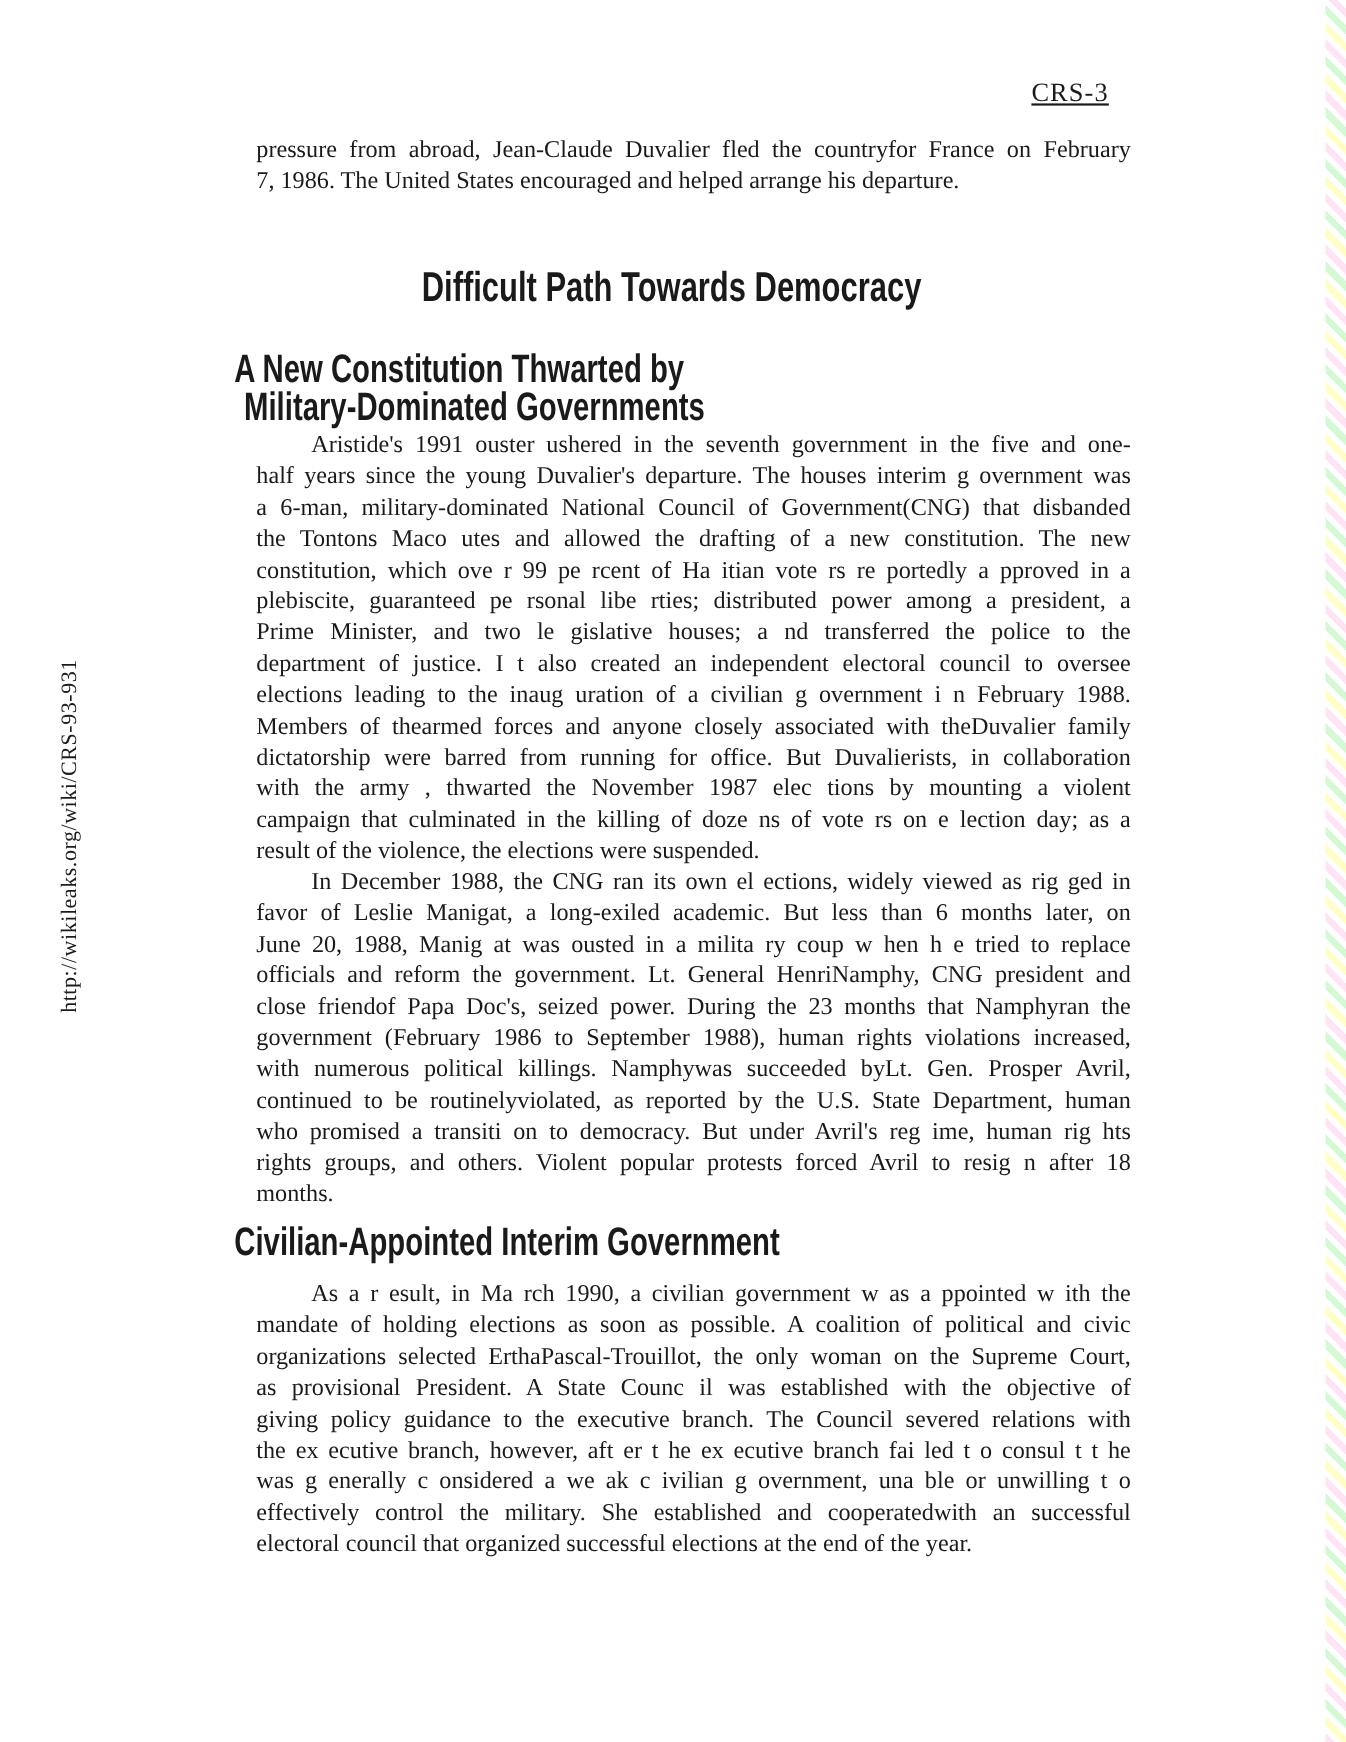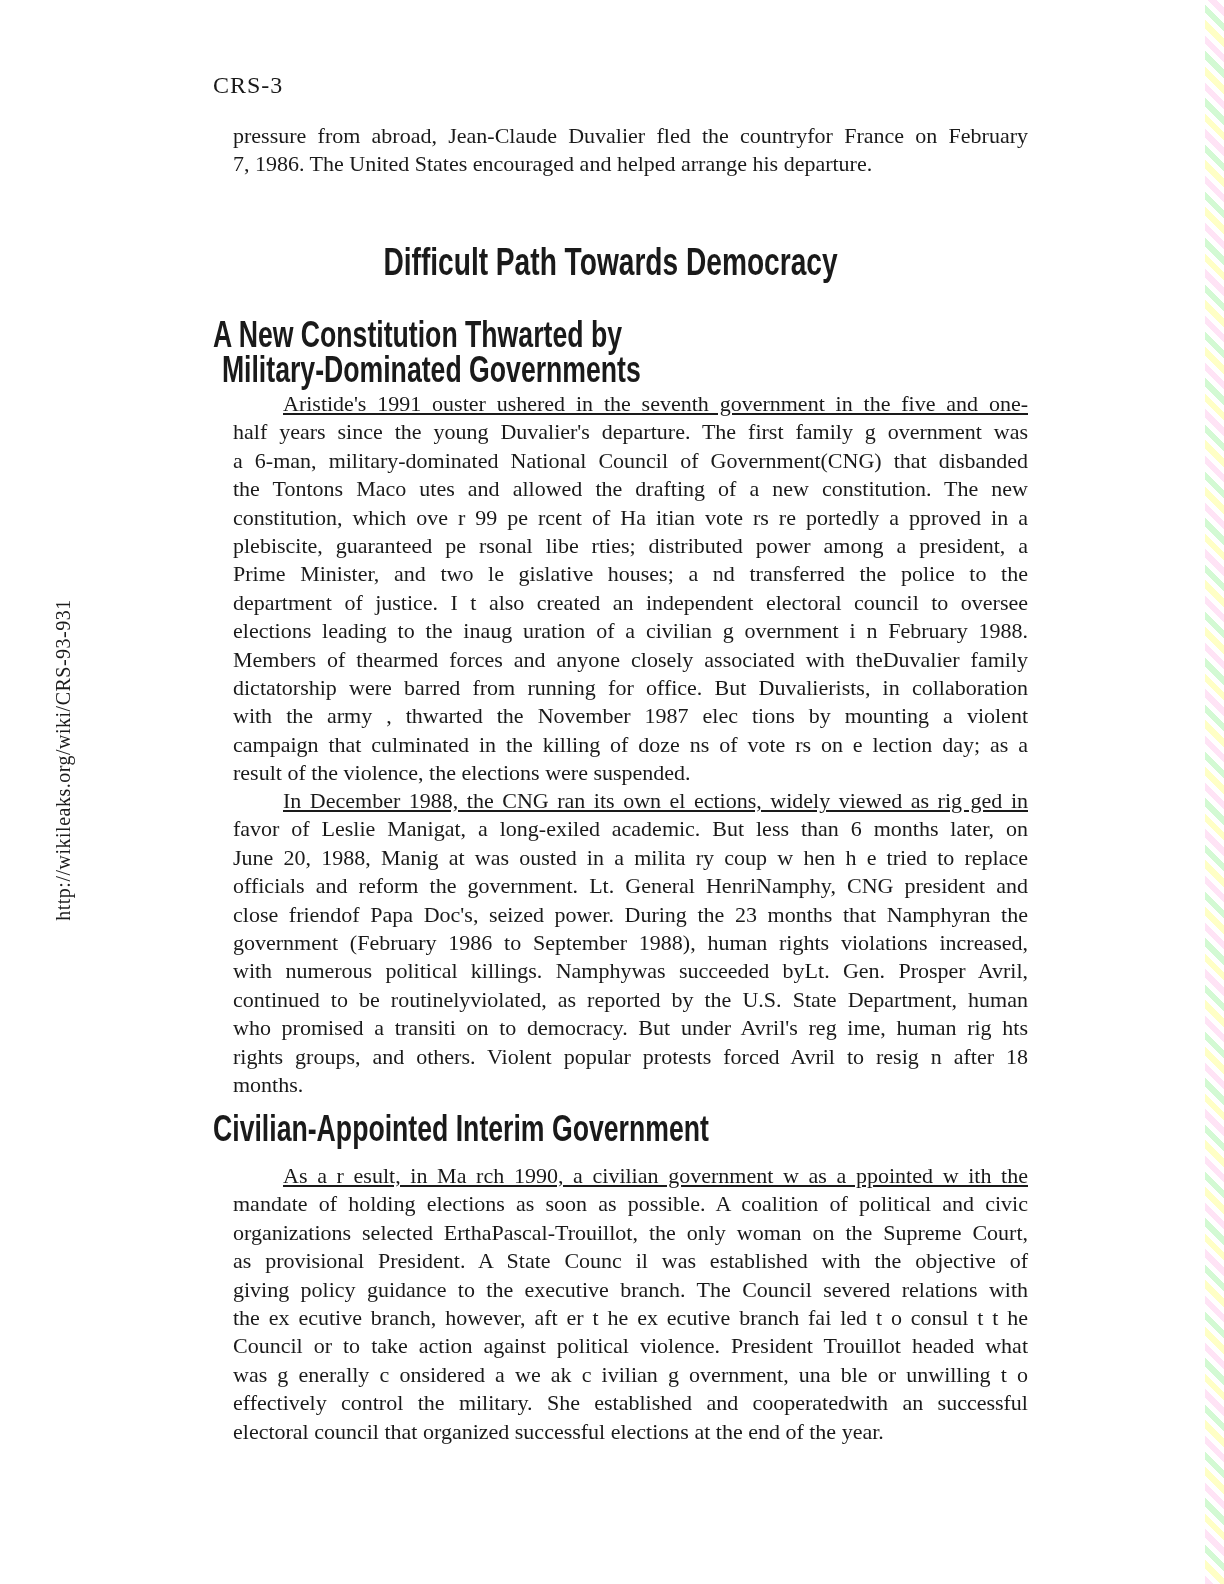--- a/index.html
+++ b/index.html
@@ -17,21 +17,21 @@
       rgba(175,245,175,0.55) 22px 28px, rgba(255,255,255,0) 28px 33px);
   }
   .watermark {
     position:absolute; left:-115px; top:747px; width:360px; height:26px;
     transform:rotate(-90deg); transform-origin:center;
     text-align:center; font-size:20px; letter-spacing:0.5px; color:#1c1c1c;
     white-space:nowrap;
   }
   .header {
     position:absolute; top:72px; left:213px; width:795px;
-    text-align:left; font-size:24px; letter-spacing:1px;
+    text-align:right; font-size:24px; letter-spacing:1px;text-decoration:underline;
   }
   .title {
     position:absolute; top:241px; left:213px; width:795px; margin:0;
     font-family:"Liberation Sans", sans-serif; font-weight:bold;
     font-size:38px; text-align:center; white-space:nowrap;
     transform:scaleX(0.74); transform-origin:50% 50%;
   }
   .h2 {
     position:absolute; left:213px; margin:0;
     font-family:"Liberation Sans", sans-serif; font-weight:bold;
@@ -43,21 +43,21 @@
   .h2b { top:1111px; }
   .para {
     position:absolute; left:213px; width:795px;
     font-size:22px; line-height:28.4px;margin-left:20px;
   }
   .bline {
     white-space:nowrap; height:28.4px;
     text-align:justify; text-align-last:justify;
   }
   .para .bline:last-child { text-align-last:left; }
-  .indent .bline:first-child { padding-left:50px;text-decoration:underline; }
+  .indent .bline:first-child { padding-left:50px; }
   .p0 { top:122px; }
   .p1 { top:390px; }
   .p2 { top:787px; }
   .p3 { top:1162px; }
 </style>
 </head>
 <body>
 
 <div class="page">
   <div class="edge-pattern"></div>
@@ -73,21 +73,21 @@
 
   <h1 class="title">Difficult Path Towards Democracy</h1>
 
   <h2 class="h2 h2a">
       <div class="h2line">A New Constitution Thwarted by</div>
       <div class="h2line">Military-Dominated Governments</div>
     </h2>
 
   <div class="para p1 indent">
       <div class="bline">Aristide's 1991 ouster ushered in the seventh government in the five and one-</div>
-      <div class="bline">half years since the young Duvalier's departure. The first family g overnment was</div>
+      <div class="bline">half years since the young Duvalier's departure. The houses interim g overnment was</div>
       <div class="bline">a 6-man, military-dominated National Council of Government(CNG) that disbanded</div>
       <div class="bline">the Tontons Maco utes and allowed the drafting of a new constitution. The new</div>
       <div class="bline">constitution, which ove r 99 pe rcent of Ha itian vote rs re portedly a pproved in a</div>
       <div class="bline">plebiscite, guaranteed pe rsonal libe rties; distributed power among a president, a</div>
       <div class="bline">Prime Minister, and two le gislative houses; a nd transferred the police to the</div>
       <div class="bline">department of justice. I t also created an independent electoral council to oversee</div>
       <div class="bline">elections leading to the inaug uration of a civilian g overnment i n February 1988.</div>
       <div class="bline">Members of thearmed forces and anyone closely associated with theDuvalier family</div>
       <div class="bline">dictatorship were barred from running for office. But Duvalierists, in collaboration</div>
       <div class="bline">with the army , thwarted the November 1987 elec tions by mounting a violent</div>
@@ -111,18 +111,17 @@
 
   <h2 class="h2 h2b">Civilian-Appointed Interim Government</h2>
 
   <div class="para p3 indent">
       <div class="bline">As a r esult, in Ma rch 1990, a civilian government w as a ppointed w ith the</div>
       <div class="bline">mandate of holding elections as soon as possible. A coalition of political and civic</div>
       <div class="bline">organizations selected ErthaPascal-Trouillot, the only woman on the Supreme Court,</div>
       <div class="bline">as provisional President. A State Counc il was established with the objective of</div>
       <div class="bline">giving policy guidance to the executive branch. The Council severed relations with</div>
       <div class="bline">the ex ecutive branch, however, aft er t he ex ecutive branch fai led t o consul t t he</div>
-      <div class="bline">Council or to take action against political violence. President Trouillot headed what</div>
       <div class="bline">was g enerally c onsidered a we ak c ivilian g overnment, una ble or unwilling t o</div>
       <div class="bline">effectively control the military. She established and cooperatedwith an successful</div>
       <div class="bline">electoral council that organized successful elections at the end of the year.</div>
     </div>
 </div>
 
 </body></html>

